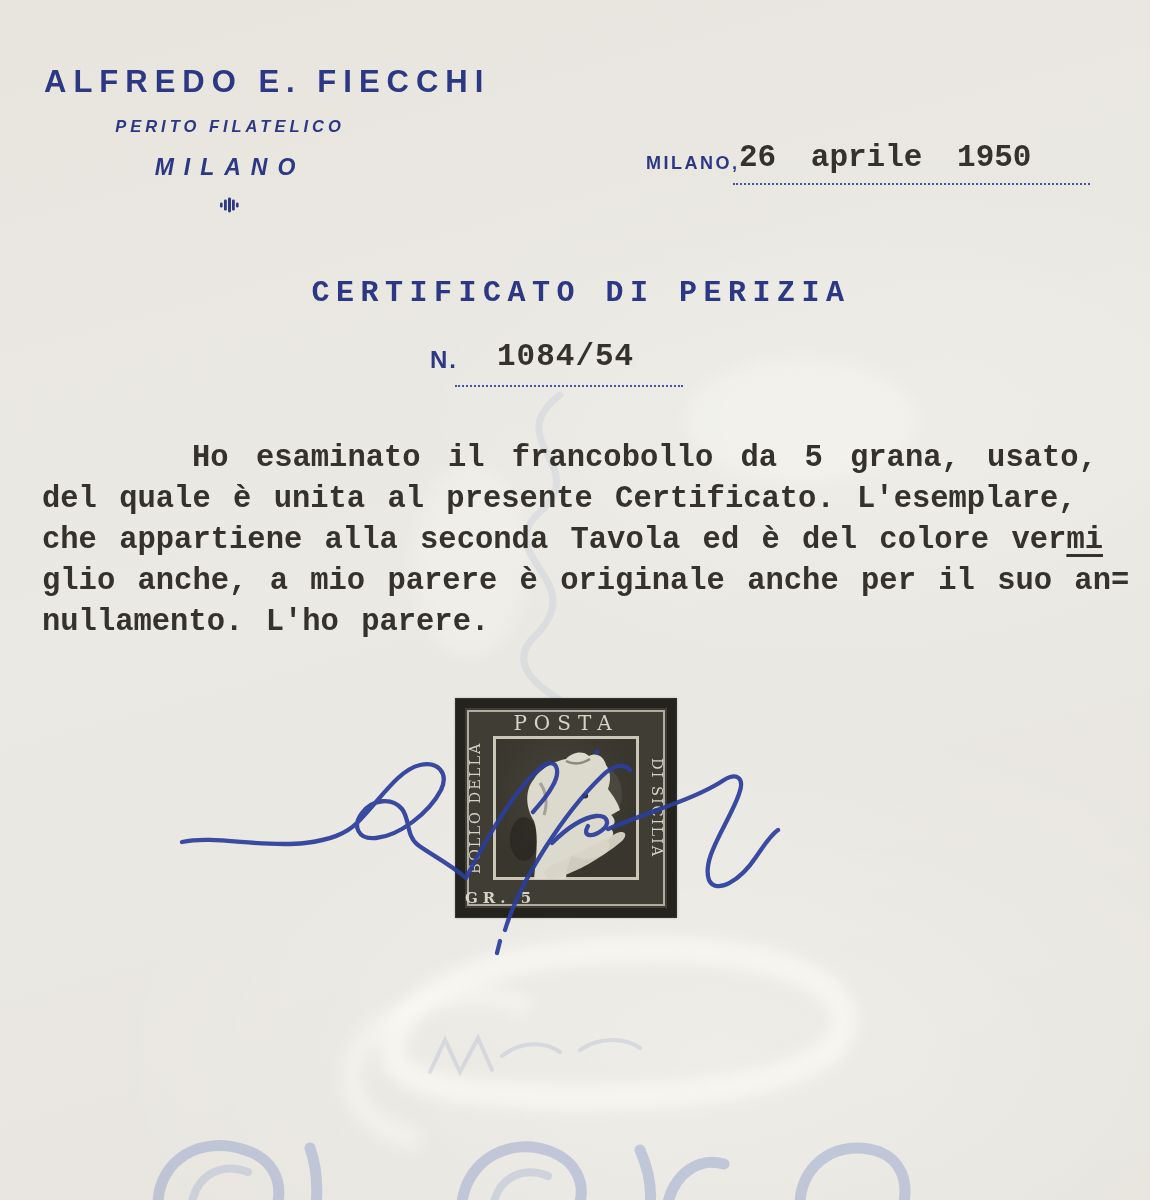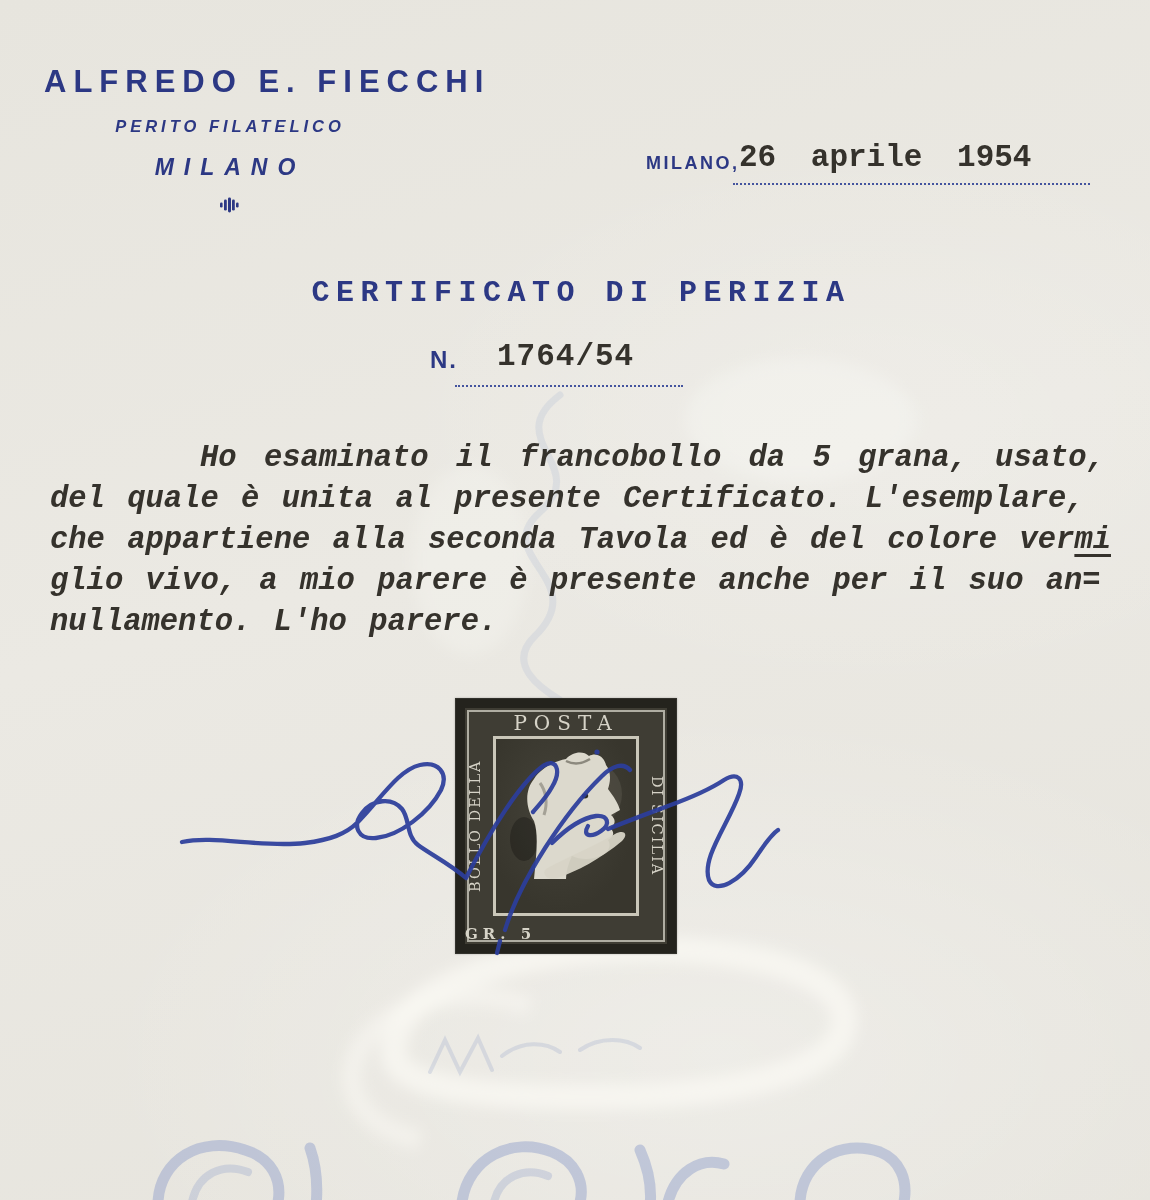--- a/index.html
+++ b/index.html
@@ -34,27 +34,27 @@
   .date-typed{position:absolute;left:6px;top:-6px;font-size:31px;word-spacing:16px;white-space:nowrap;}
   
   .title{position:absolute;left:0;right:0;top:276px;text-align:center;font-size:30px;
     font-weight:bold;letter-spacing:6.5px;color:var(--print-blue);font-family:Liberation Mono, monospace;}
   .cnum-label{position:absolute;left:430px;top:346px;font-size:24px;font-weight:bold;
     letter-spacing:2px;color:var(--print-blue);}
   .cnum-rule{position:absolute;left:455px;top:348px;width:228px;height:37px;
     border-bottom:2px dotted var(--dotted-line);}
   .cnum-typed{position:absolute;left:42px;top:-9px;font-size:31px;letter-spacing:1px;white-space:nowrap;}
   
-  .body-text{position:absolute;left:50px;top:438px;font-style:italic;}
+  .body-text{position:absolute;left:42px;top:438px;}
   .tline{font-family:"Liberation Mono",monospace;font-weight:bold;font-size:30.5px;
     line-height:41px;white-space:pre;color:var(--typewriter-ink);word-spacing:4px;letter-spacing:0px;}
   .tline.indent{padding-left:150px;word-spacing:9px;}
   .ul{text-decoration:underline;text-decoration-thickness:2.5px;text-underline-offset:6px;margin-top:21px;}
   
-  .photo{position:absolute;left:455px;top:698px;width:222px;height:256px;
+  .photo{position:absolute;left:455px;top:698px;width:222px;height:220px;
     background:var(--photo-black);box-shadow:inset 0 0 0 1px rgba(255,255,255,.07), 0 0 2px rgba(0,0,0,.25);}
   .stamp{position:absolute;inset:10px;background:var(--stamp-body);}
   .stamp-frame-outer{position:absolute;inset:2px;border:2px solid rgba(214,211,199,.75);}
   .stamp-frame-inner{position:absolute;inset:28px;border:3px solid rgba(218,215,201,.9);
     background:radial-gradient(ellipse at 45% 40%, #45433a 0%, #38362d 70%);}
   .stamp-label{position:absolute;color:var(--stamp-text);font-family:"DejaVu Serif",serif;white-space:nowrap;}
   .stamp-top{top:3px;left:0;right:0;text-align:center;font-size:20px;letter-spacing:7px;}
   .stamp-bottom{bottom:1px;left:0;right:1px;text-align:left;font-size:15px;font-weight:bold;letter-spacing:5px;}
   .stamp-side{top:28px;bottom:28px;display:flex;align-items:center;justify-content:center;
     font-size:14.5px;letter-spacing:2px;writing-mode:vertical-rl;}
@@ -108,34 +108,34 @@
         <rect x="5" y="3.5" width="2.8" height="11" rx="1.3"></rect>
         <rect x="9" y="1.5" width="3" height="15" rx="1.4"></rect>
         <rect x="13" y="3.5" width="2.8" height="11" rx="1.3"></rect>
         <rect x="17" y="6.5" width="2.6" height="5" rx="1.2"></rect>
       </g>
     </svg>
   </div>
 
   <div class="date-place">MILANO,</div>
   <div class="date-rule">
-    <div class="typed date-typed">26 aprile 1954</div>
+    <div class="typed date-typed">26 aprile 1950</div>
   </div>
 
   <div class="title">CERTIFICATO DI PERIZIA</div>
   <div class="cnum-label">N.</div>
   <div class="cnum-rule">
-    <div class="typed cnum-typed">1764/54</div>
+    <div class="typed cnum-typed">1084/54</div>
   </div>
 
   <div class="body-text">
     <div class="tline indent"><span>Ho esaminato il francobollo da 5 grana, usato,</span></div>
     <div class="tline"><span>del quale è unita al presente Certificato. L'esemplare,</span></div>
     <div class="tline"><span>che appartiene alla seconda Tavola ed è del colore ver</span><span class="ul">mi</span></div>
-    <div class="tline"><span>glio vivo, a mio parere è presente anche per il suo an=</span></div>
+    <div class="tline"><span>glio anche, a mio parere è originale anche per il suo an=</span></div>
     <div class="tline"><span>nullamento. L'ho parere.</span></div>
   </div>
 
   <div class="photo">
     <div class="stamp">
       <div class="stamp-frame-outer"></div>
       <div class="stamp-label stamp-top">POSTA</div>
       <div class="stamp-label stamp-bottom">GR. 5</div>
       <div class="stamp-label stamp-side stamp-left">BOLLO DELLA</div>
       <div class="stamp-label stamp-side stamp-right">DI SICILIA</div>

